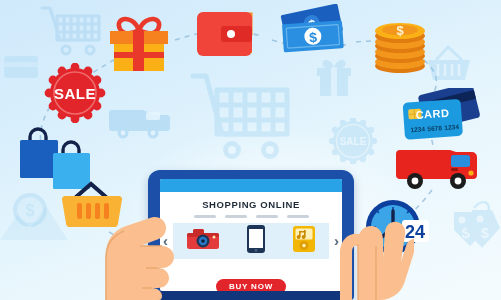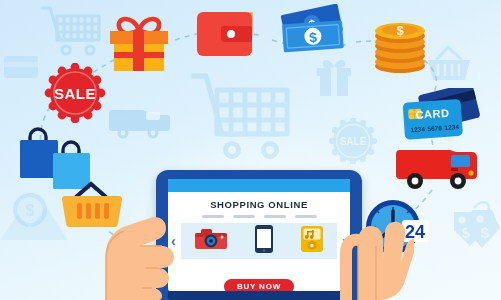--- a/index.html
+++ b/index.html
@@ -23,21 +23,21 @@
   }
   .node { position: absolute; }
   .ghost { opacity: 0.30; }
   .ghost-faint { opacity: 0.18; }
 
   
   #dashes { position: absolute; left: 0; top: 0; width: 501px; height: 300px; }
 
   
   #tablet {
-    position: absolute; left: 156px; top: 170px;
+    position: absolute; left: 148px; top: 170px;
     width: 206px; height: 130px;
     background: #1b4fa8;
     border-radius: 12px 12px 4px 4px;
     box-shadow: 0 4px 10px rgba(20,60,120,0.28);
     padding: 9px 12px 16px 12px;
   }
   #tablet-screen {
     width: 182px; height: 112px;
     background: #ffffff;
     border-radius: 2px;

